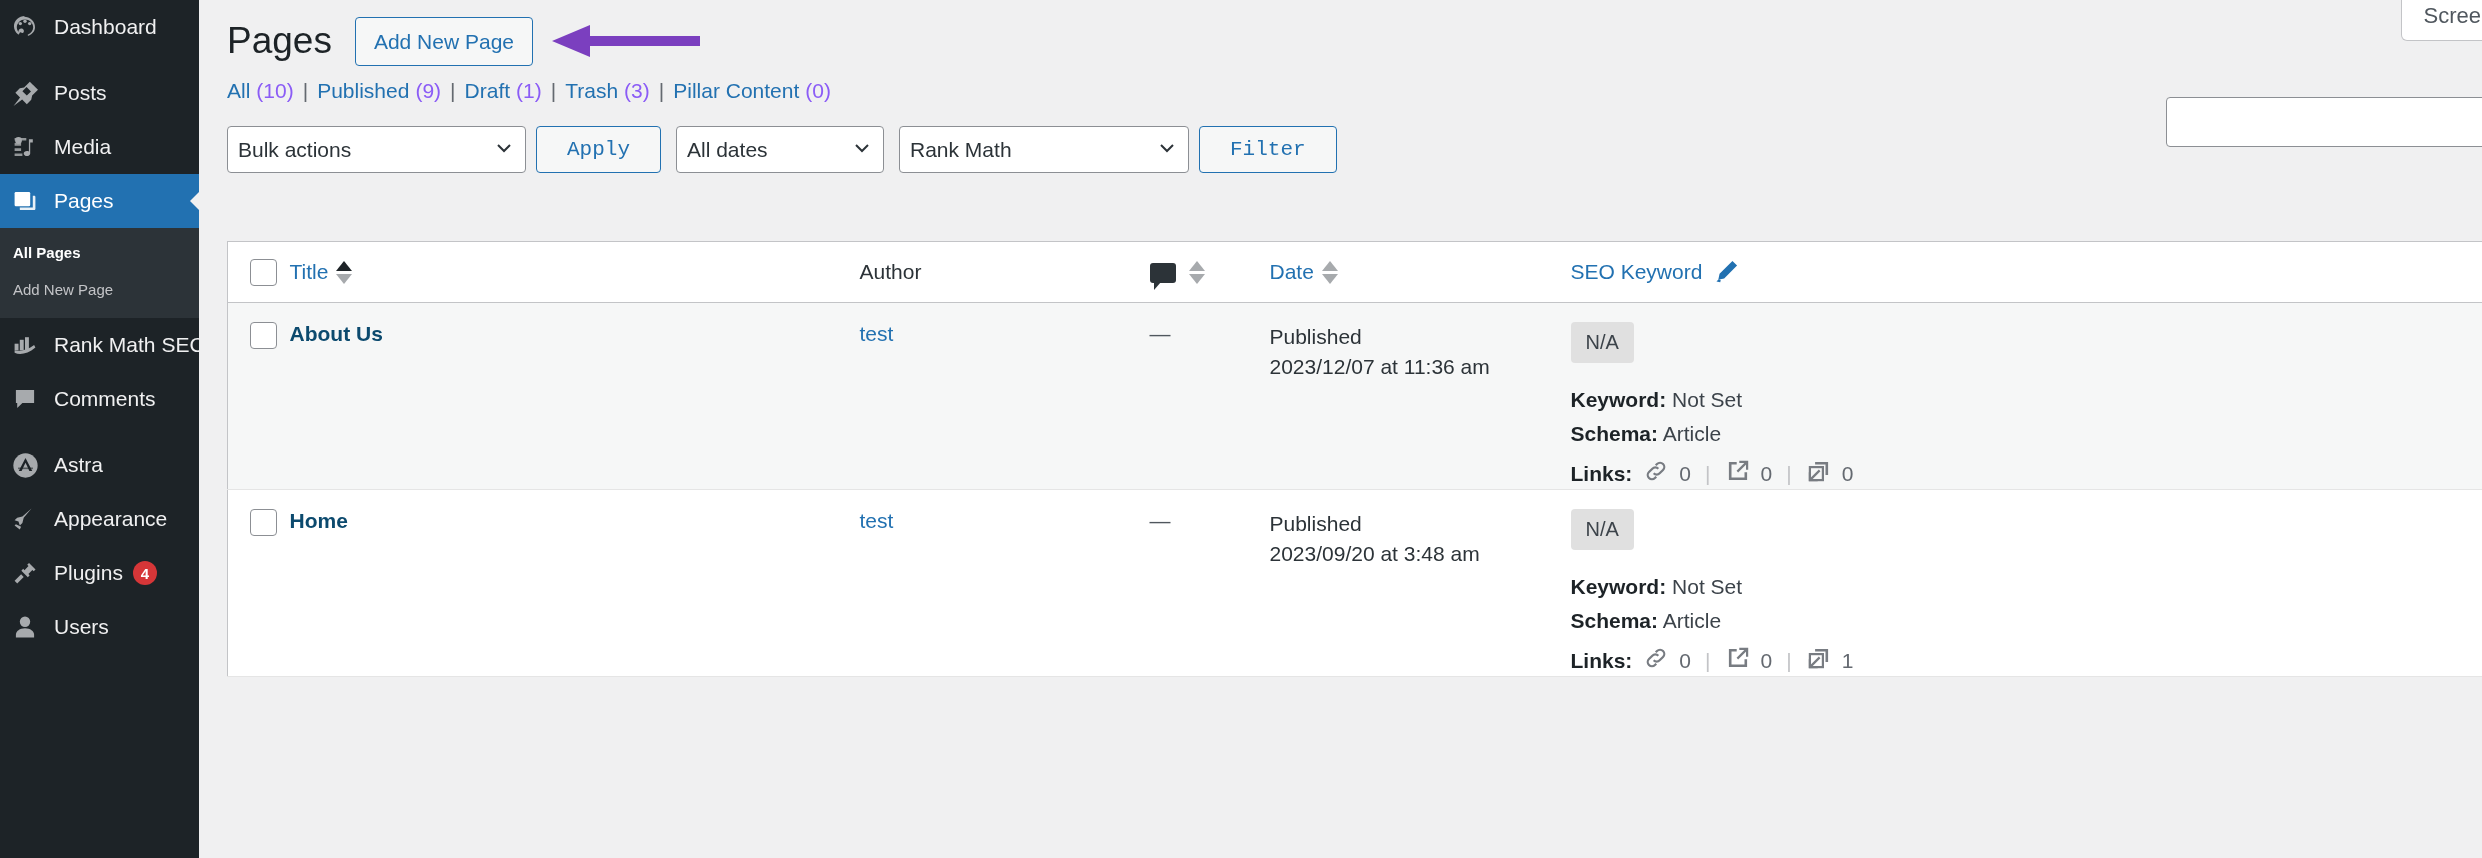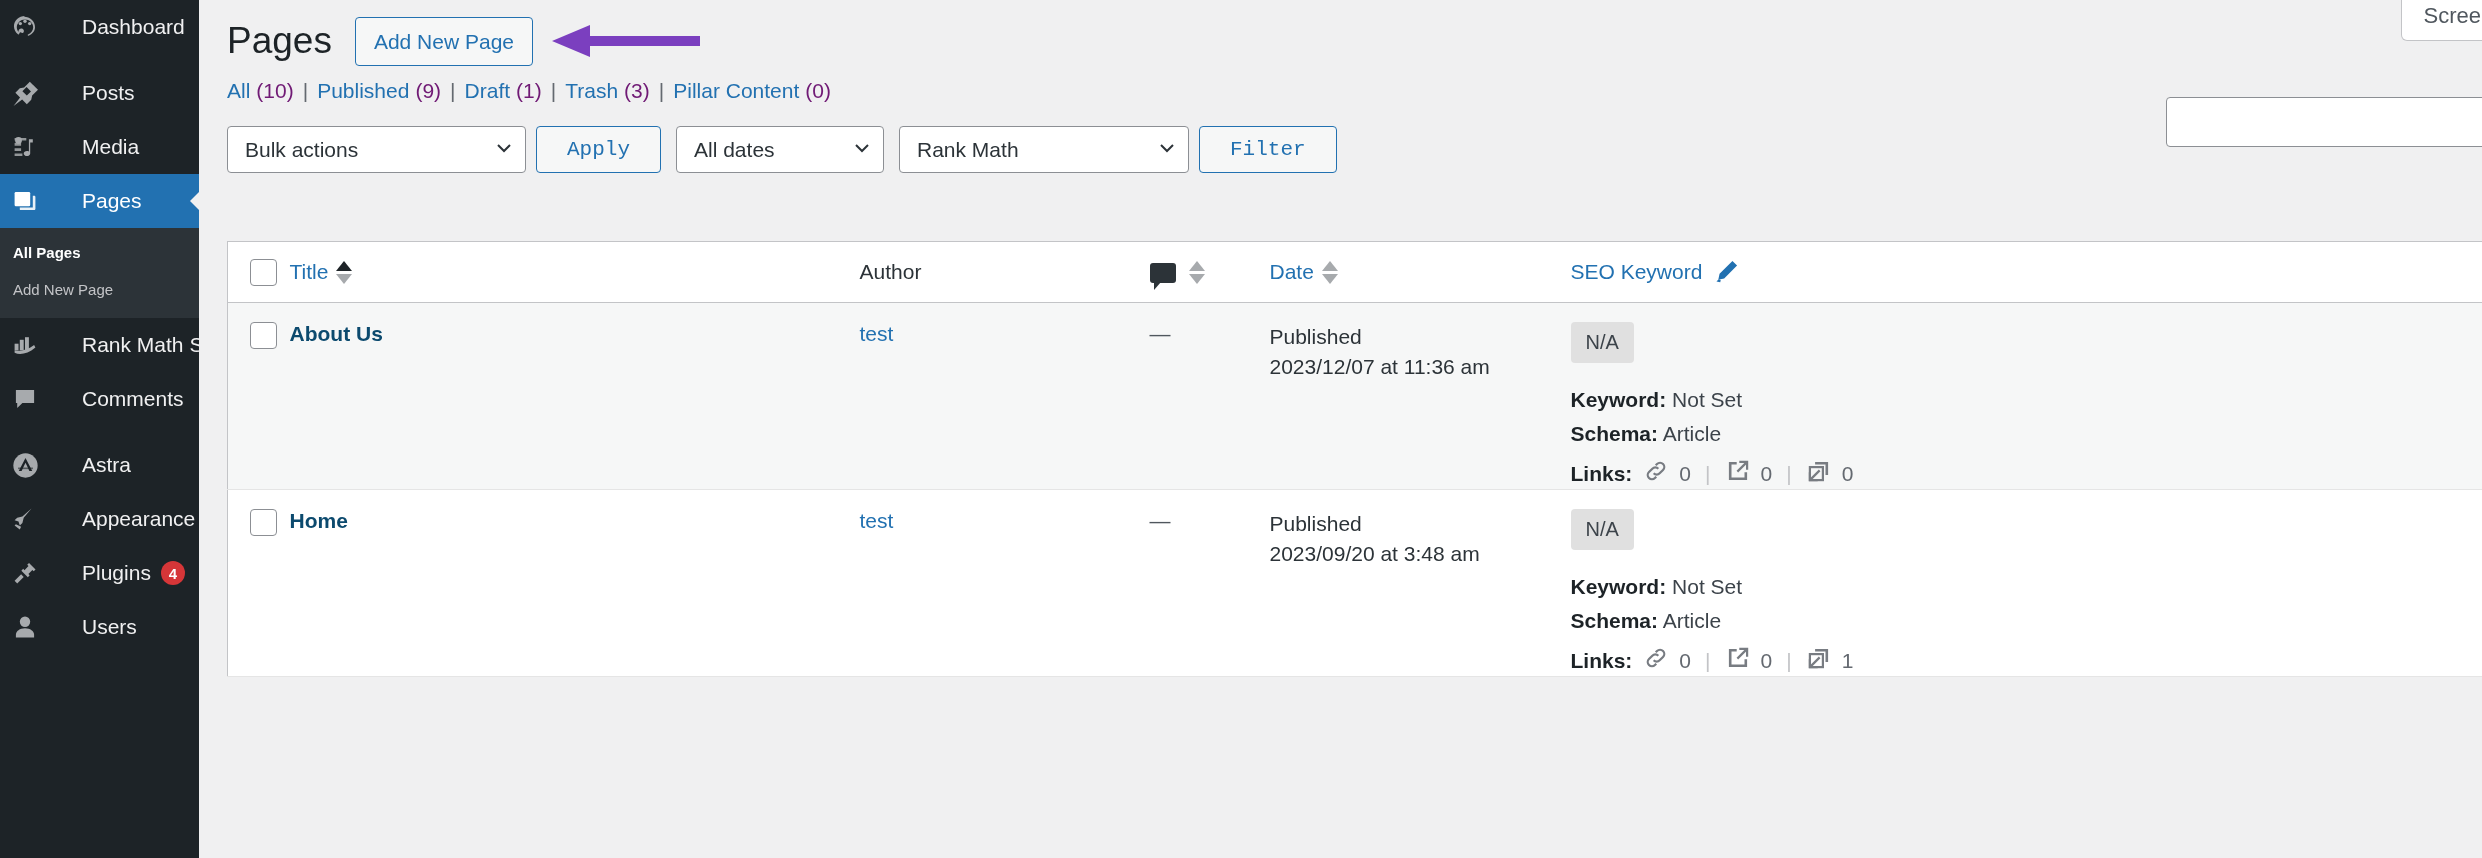--- a/index.html
+++ b/index.html
@@ -27,21 +27,21 @@
     cursor: pointer;
     position: relative;
   }
   .menu-item .micon {
     width: 32px; height: 28px;
     display: flex; align-items: center; justify-content: flex-start;
     margin-right: 10px;
     flex: 0 0 32px;
   }
   .menu-item .micon svg { display: block; }
-  .menu-item .mlabel { white-space: nowrap; margin-left: 28px; }
+  .menu-item .mlabel { white-space: nowrap; }
   .menu-item.current {
     background: #2271b1;
     color: #fff;
   }
   .menu-item.current::after {
     content: "";
     position: absolute; right: -1px; top: 50%;
     margin-top: -10px;
     border-top: 10px solid transparent;
     border-bottom: 10px solid transparent;
@@ -155,39 +155,39 @@
   
   ul.subsubsub {
     list-style: none;
     display: flex; align-items: center;
     font-size: 21px;
     margin: 17px 0 0 28px;
     color: #2c3338;
   }
   ul.subsubsub li { display: flex; align-items: center; }
   ul.subsubsub a { color: #2271b1; text-decoration: none; cursor: pointer; }
-  ul.subsubsub .cnt { color: #701a75; margin-left: 6px; text-align: right; }
+  ul.subsubsub .cnt { color: #8b5cf6; margin-left: 6px; text-align: right; }
   ul.subsubsub .divider { color: #646970; margin: 0 9px; }
 
   
   .tablenav {
     display: flex; align-items: center;
     margin: 22px 0 0 28px;
     height: 48px;
   }
   select.wp-select {
     -webkit-appearance: none; appearance: none;
     height: 47px;
     background: #fff;
     border: 1px solid #8c8f94;
     border-radius: 4px;
     font-size: 21px;
     font-family: "Liberation Sans", sans-serif;
     color: #2c3338;
-    padding: 0 46px 0 17px;
+    padding: 0 46px 0 10px;
     cursor: pointer;
   }
   .select-wrap { position: relative; display: inline-block; }
   .select-wrap .chev {
     position: absolute; right: 15px; top: 50%;
     margin-top: -5px;
     width: 14px; height: 9px;
     pointer-events: none;
   }
   .btn-secondary {

